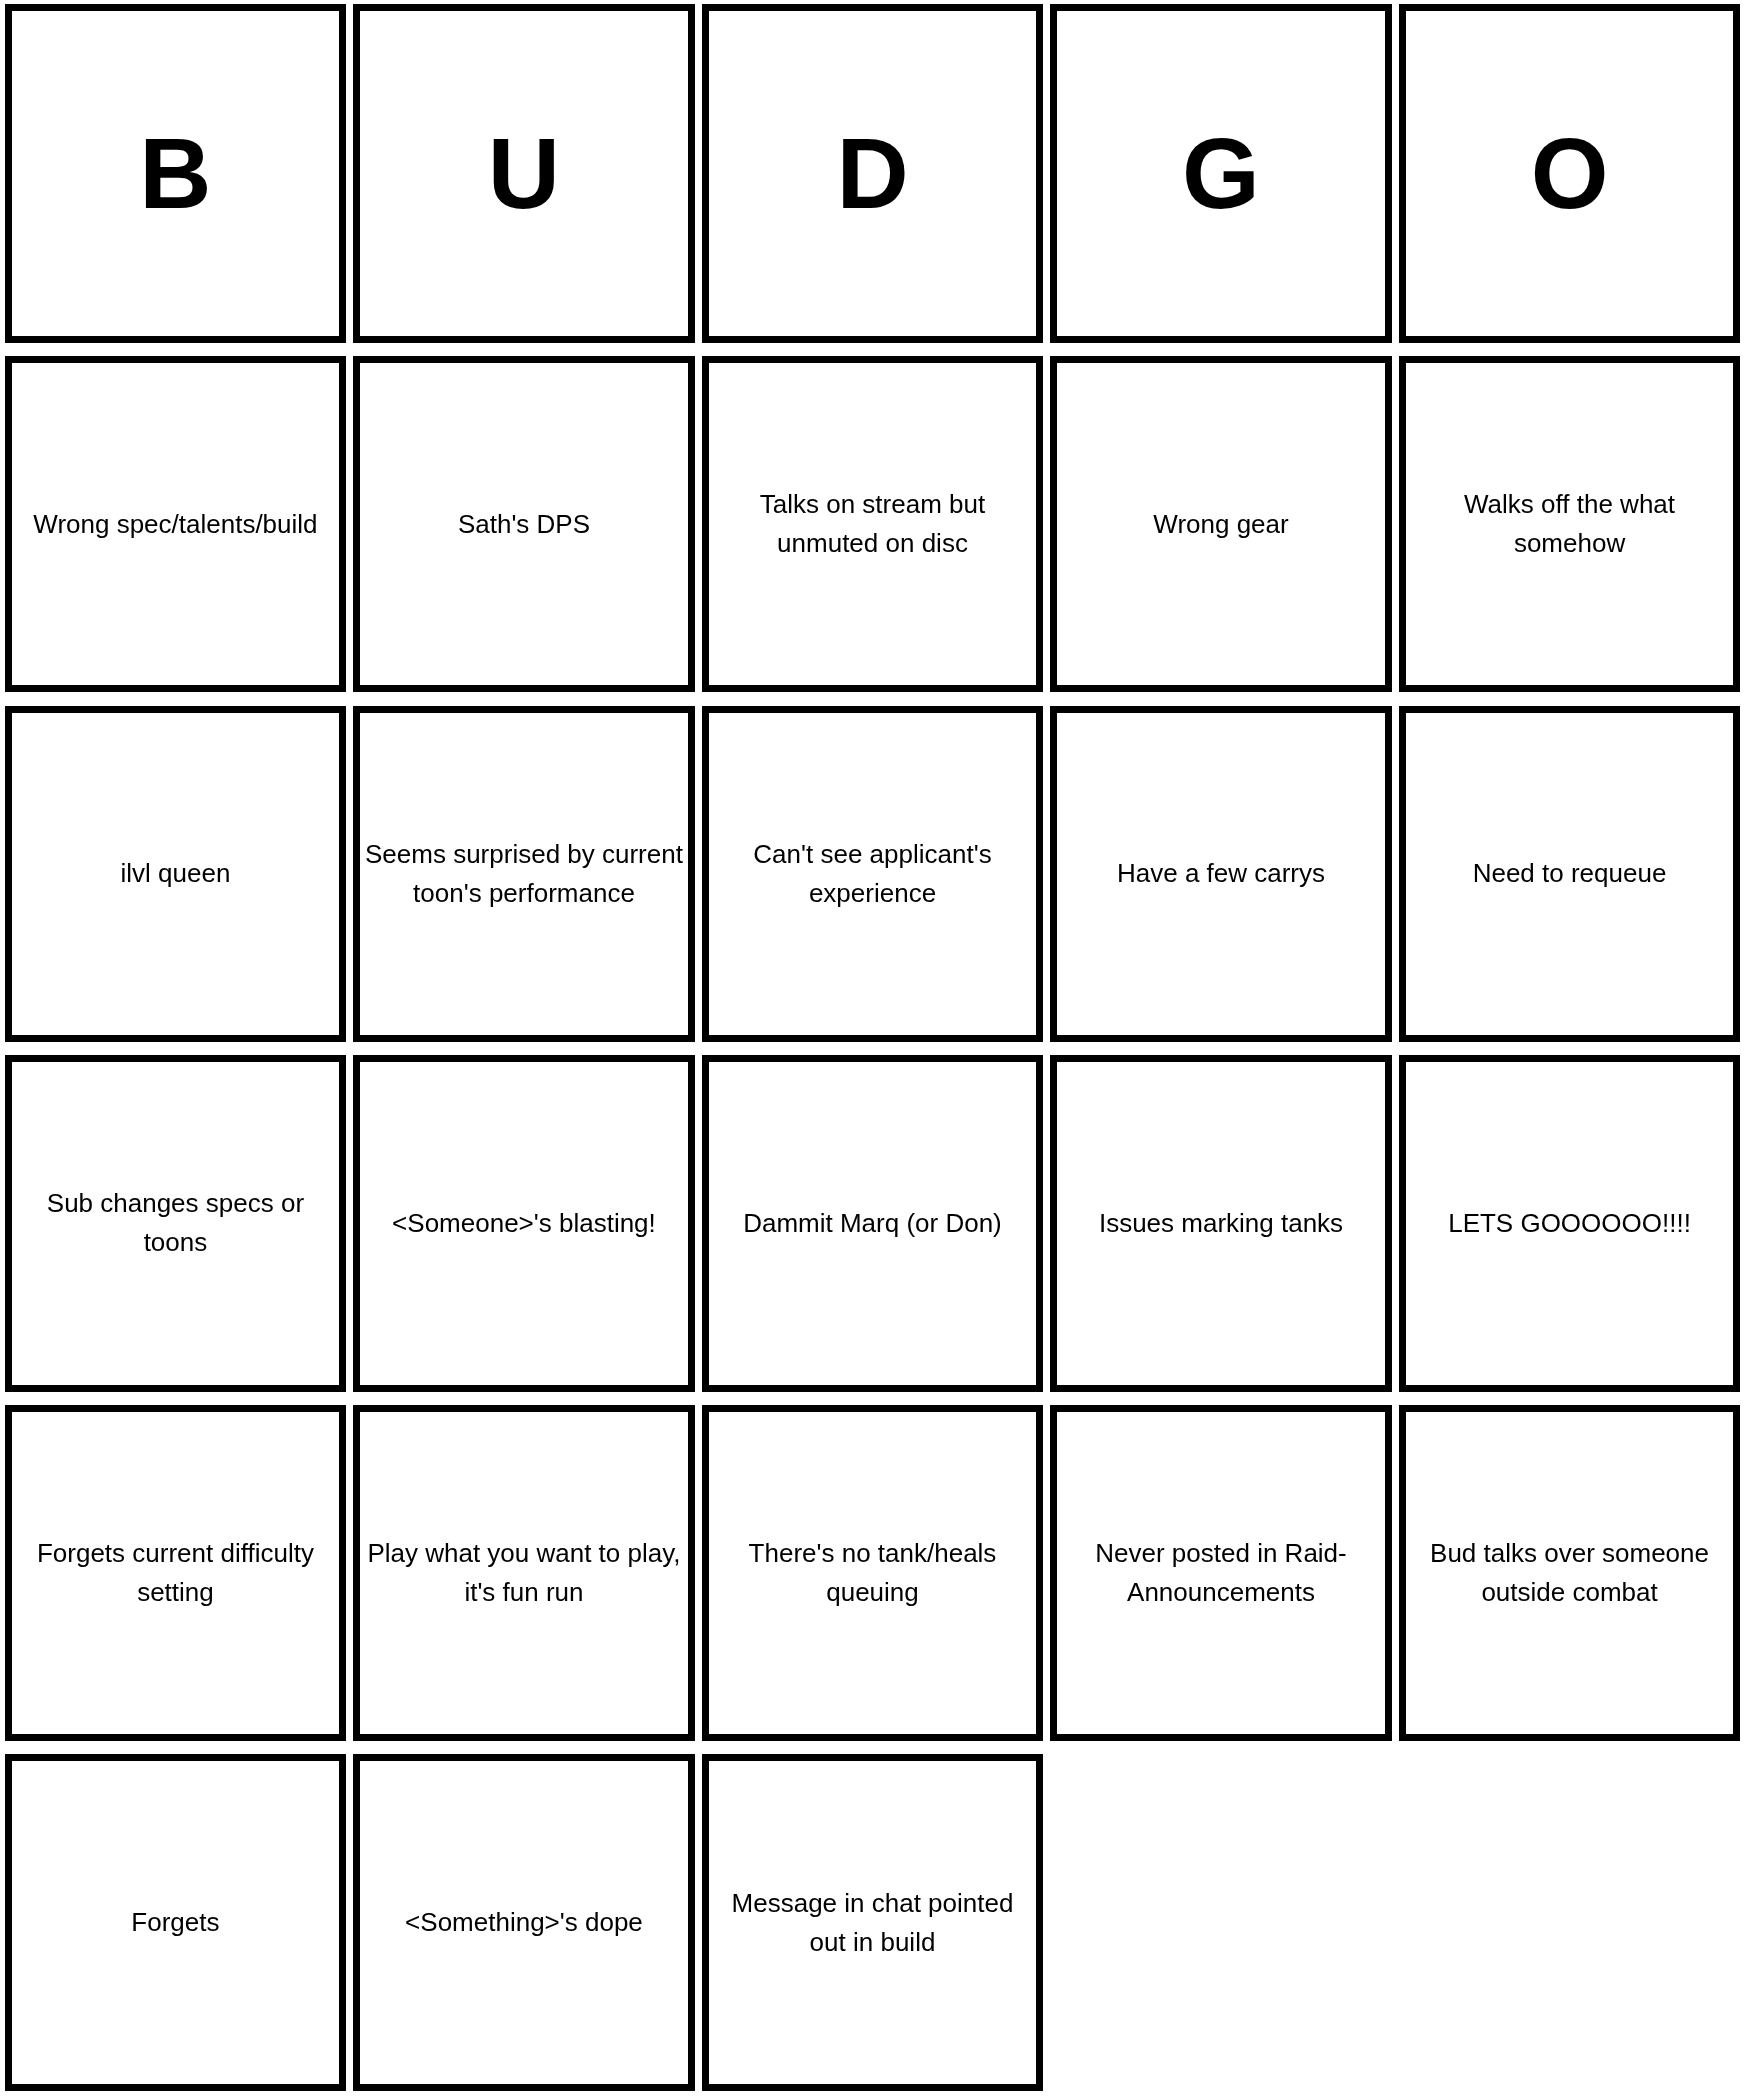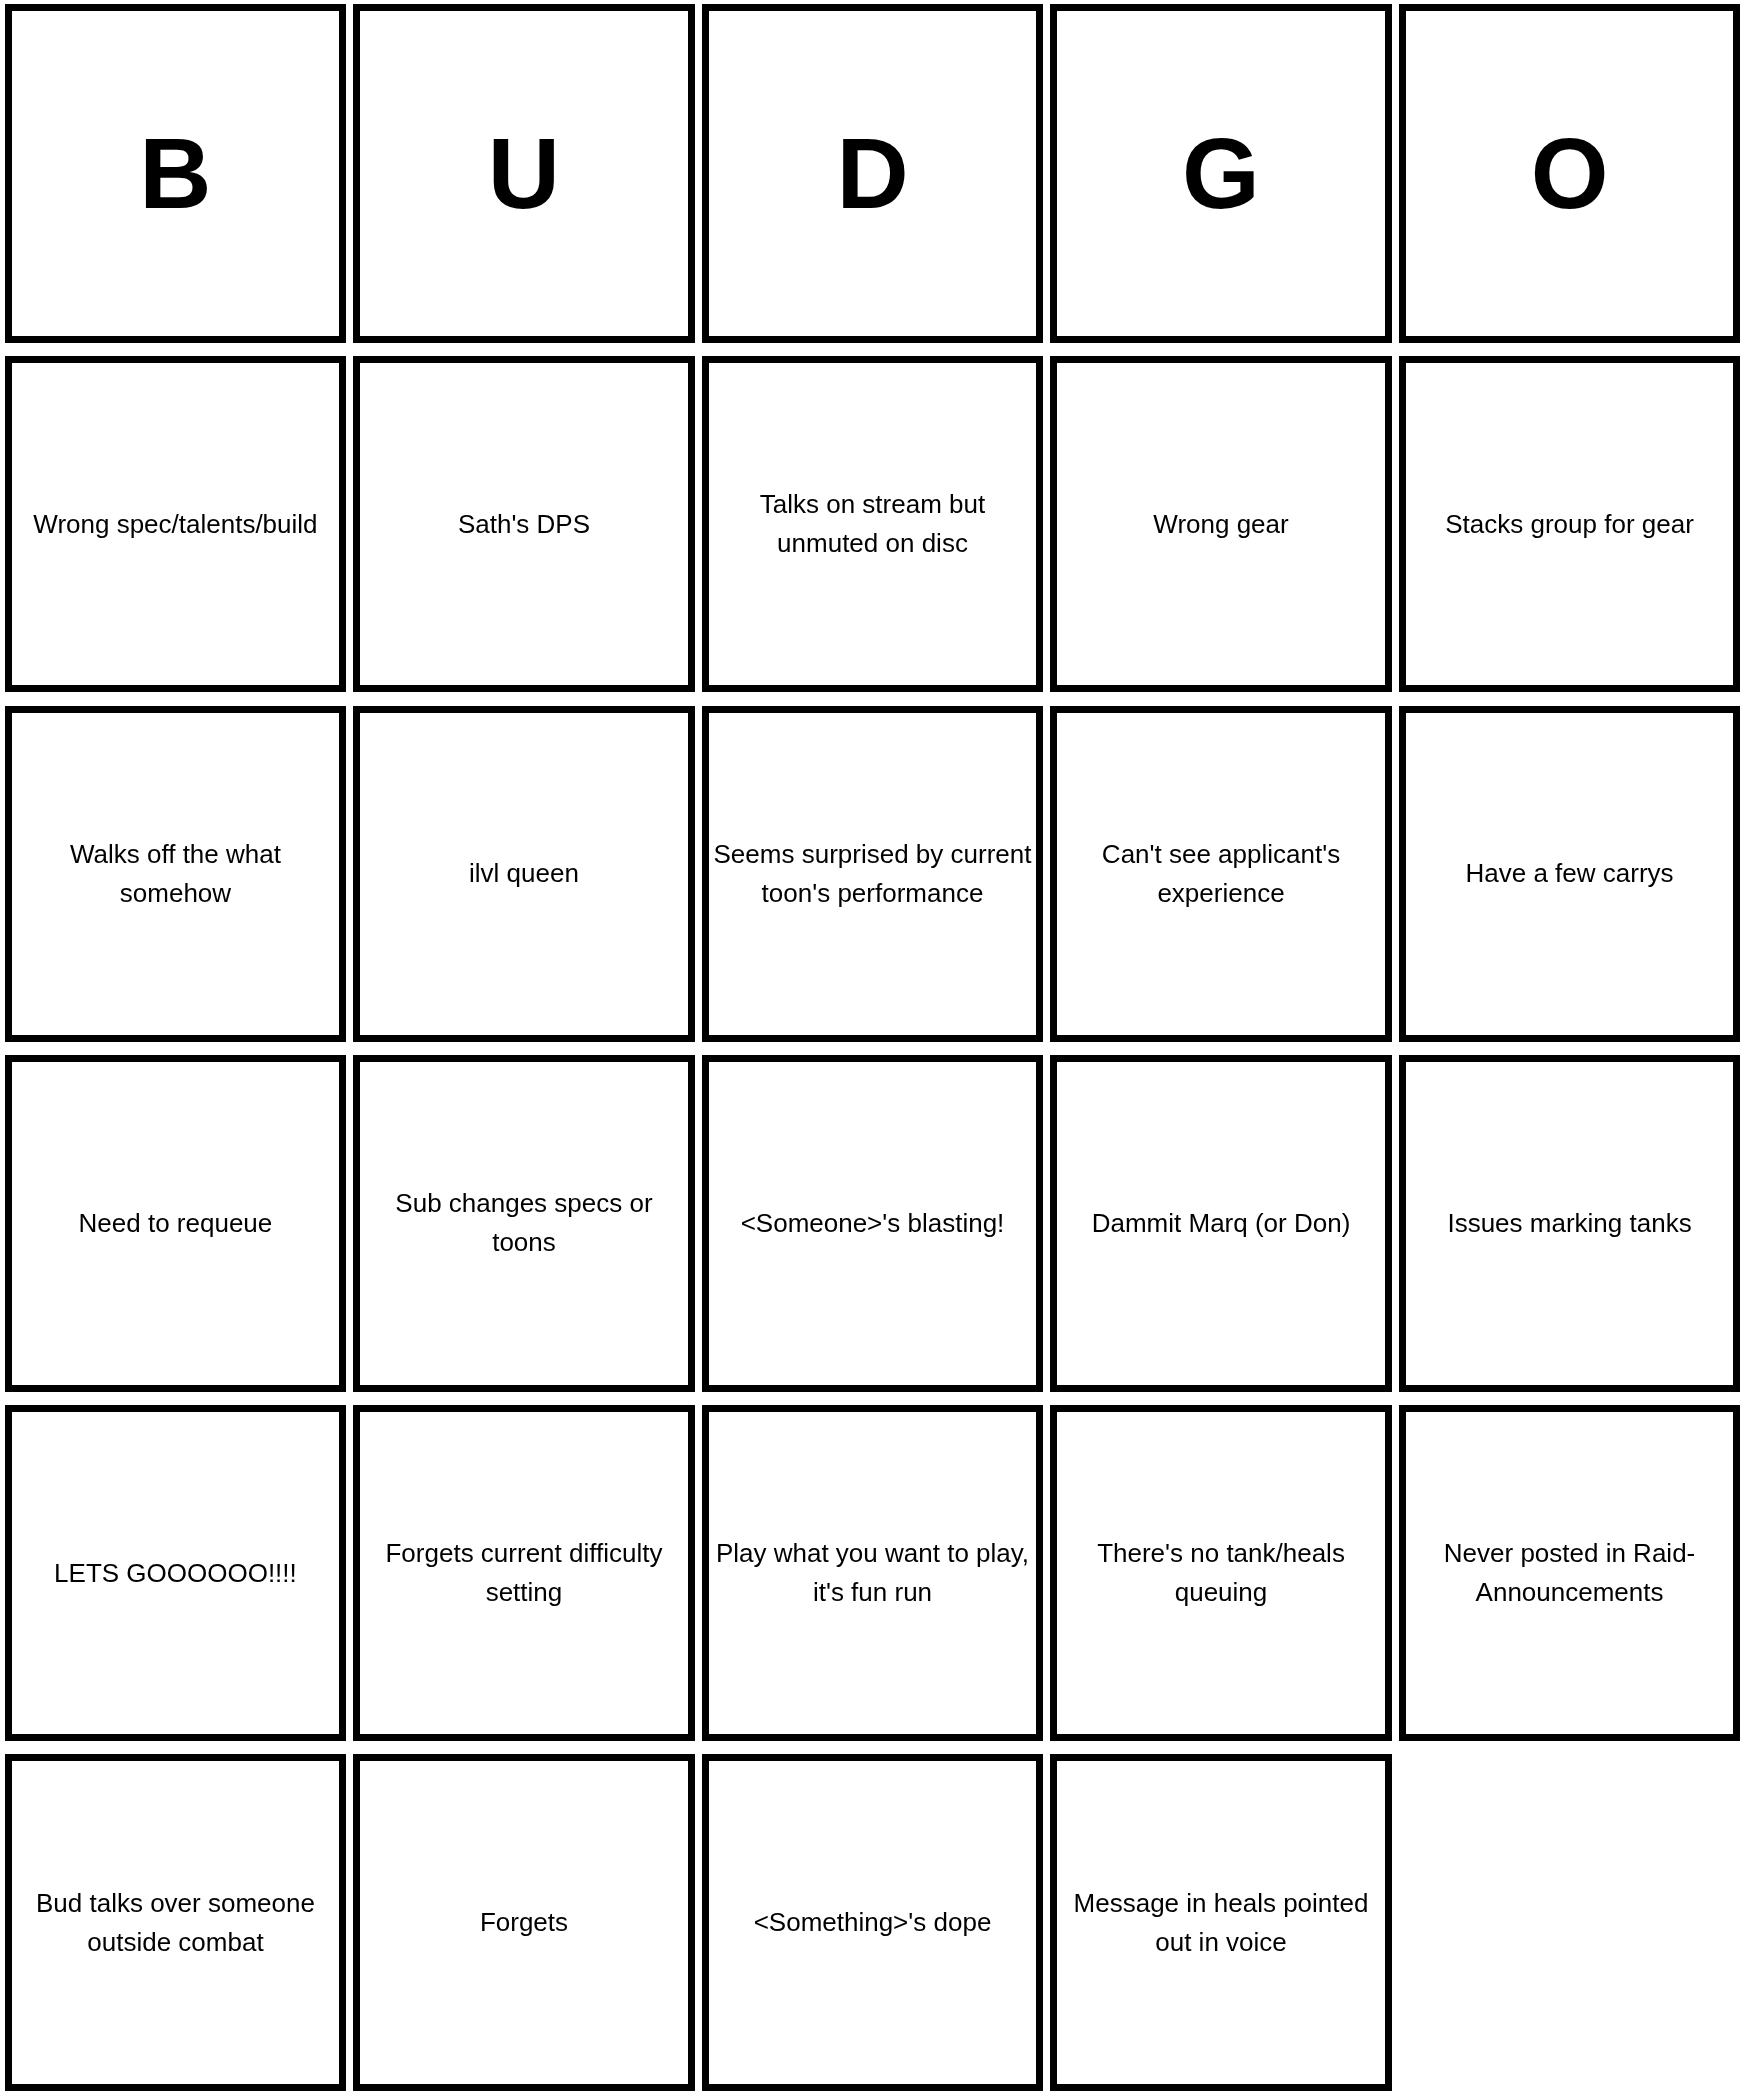--- a/index.html
+++ b/index.html
@@ -71,23 +71,20 @@
   </div>
   <div class="cell">
     <span class="cell-text">Sath's DPS</span>
   </div>
   <div class="cell">
     <span class="cell-text">Talks on stream but unmuted on disc</span>
   </div>
   <div class="cell">
     <span class="cell-text">Wrong gear</span>
   </div>
-  <div class="cell">
-    <span class="cell-text">Stacks group for gear</span>
-  </div>
 
   <div class="cell">
     <span class="cell-text">Walks off the what somehow</span>
   </div>
   <div class="cell">
     <span class="cell-text">ilvl queen</span>
   </div>
   <div class="cell">
     <span class="cell-text">Seems surprised by current toon's performance</span>
   </div>
@@ -133,17 +130,17 @@
   <div class="cell">
     <span class="cell-text">Bud talks over someone outside combat</span>
   </div>
   <div class="cell">
     <span class="cell-text">Forgets</span>
   </div>
   <div class="cell">
     <span class="cell-text">&lt;Something&gt;'s dope</span>
   </div>
   <div class="cell">
-    <span class="cell-text">Message in heals pointed out in voice</span>
+    <span class="cell-text">Message in chat pointed out in build</span>
   </div>
 
 </div>
 
 
 </body></html>

